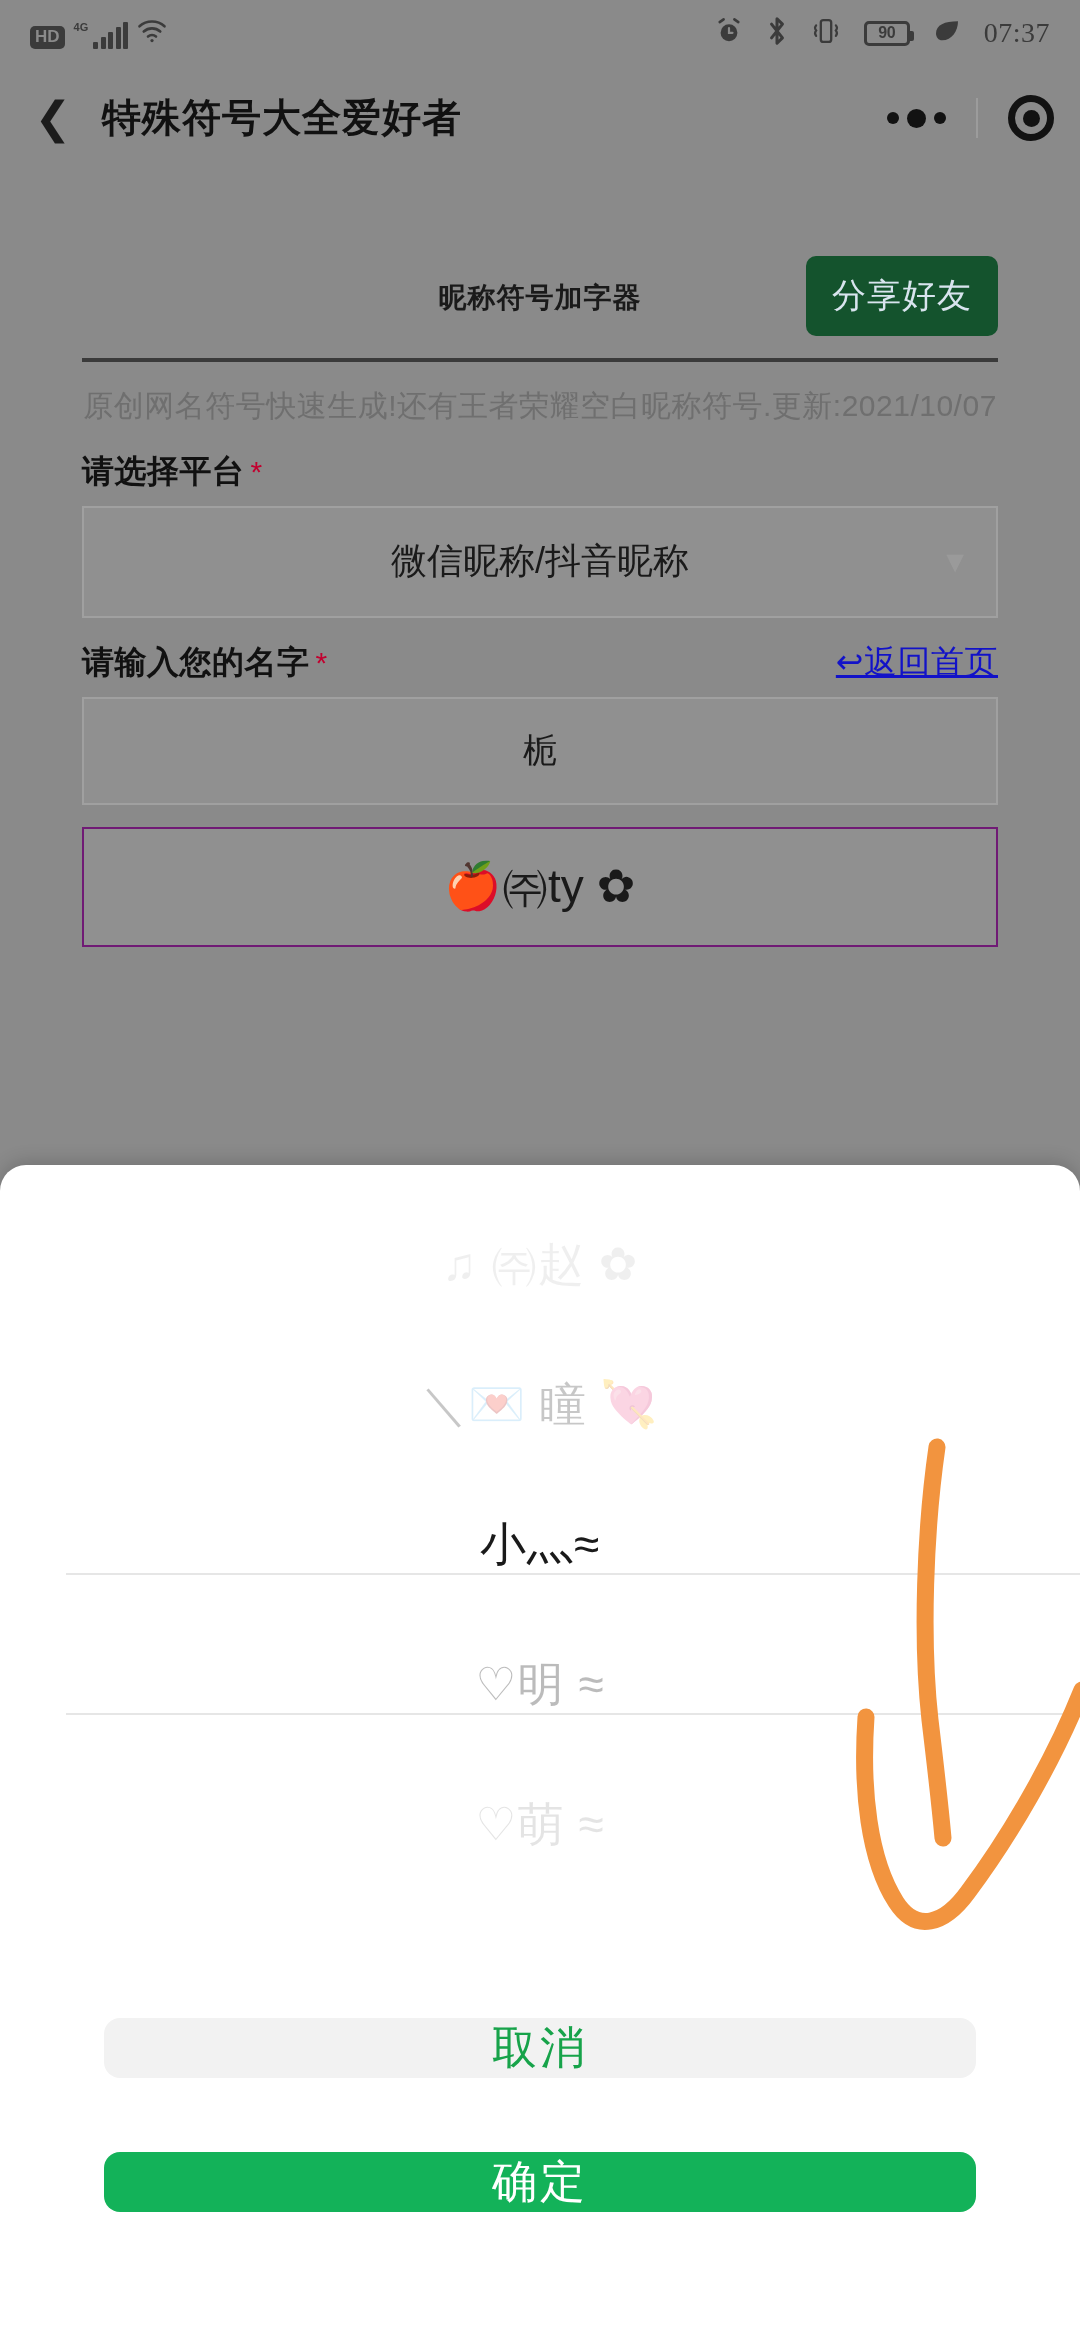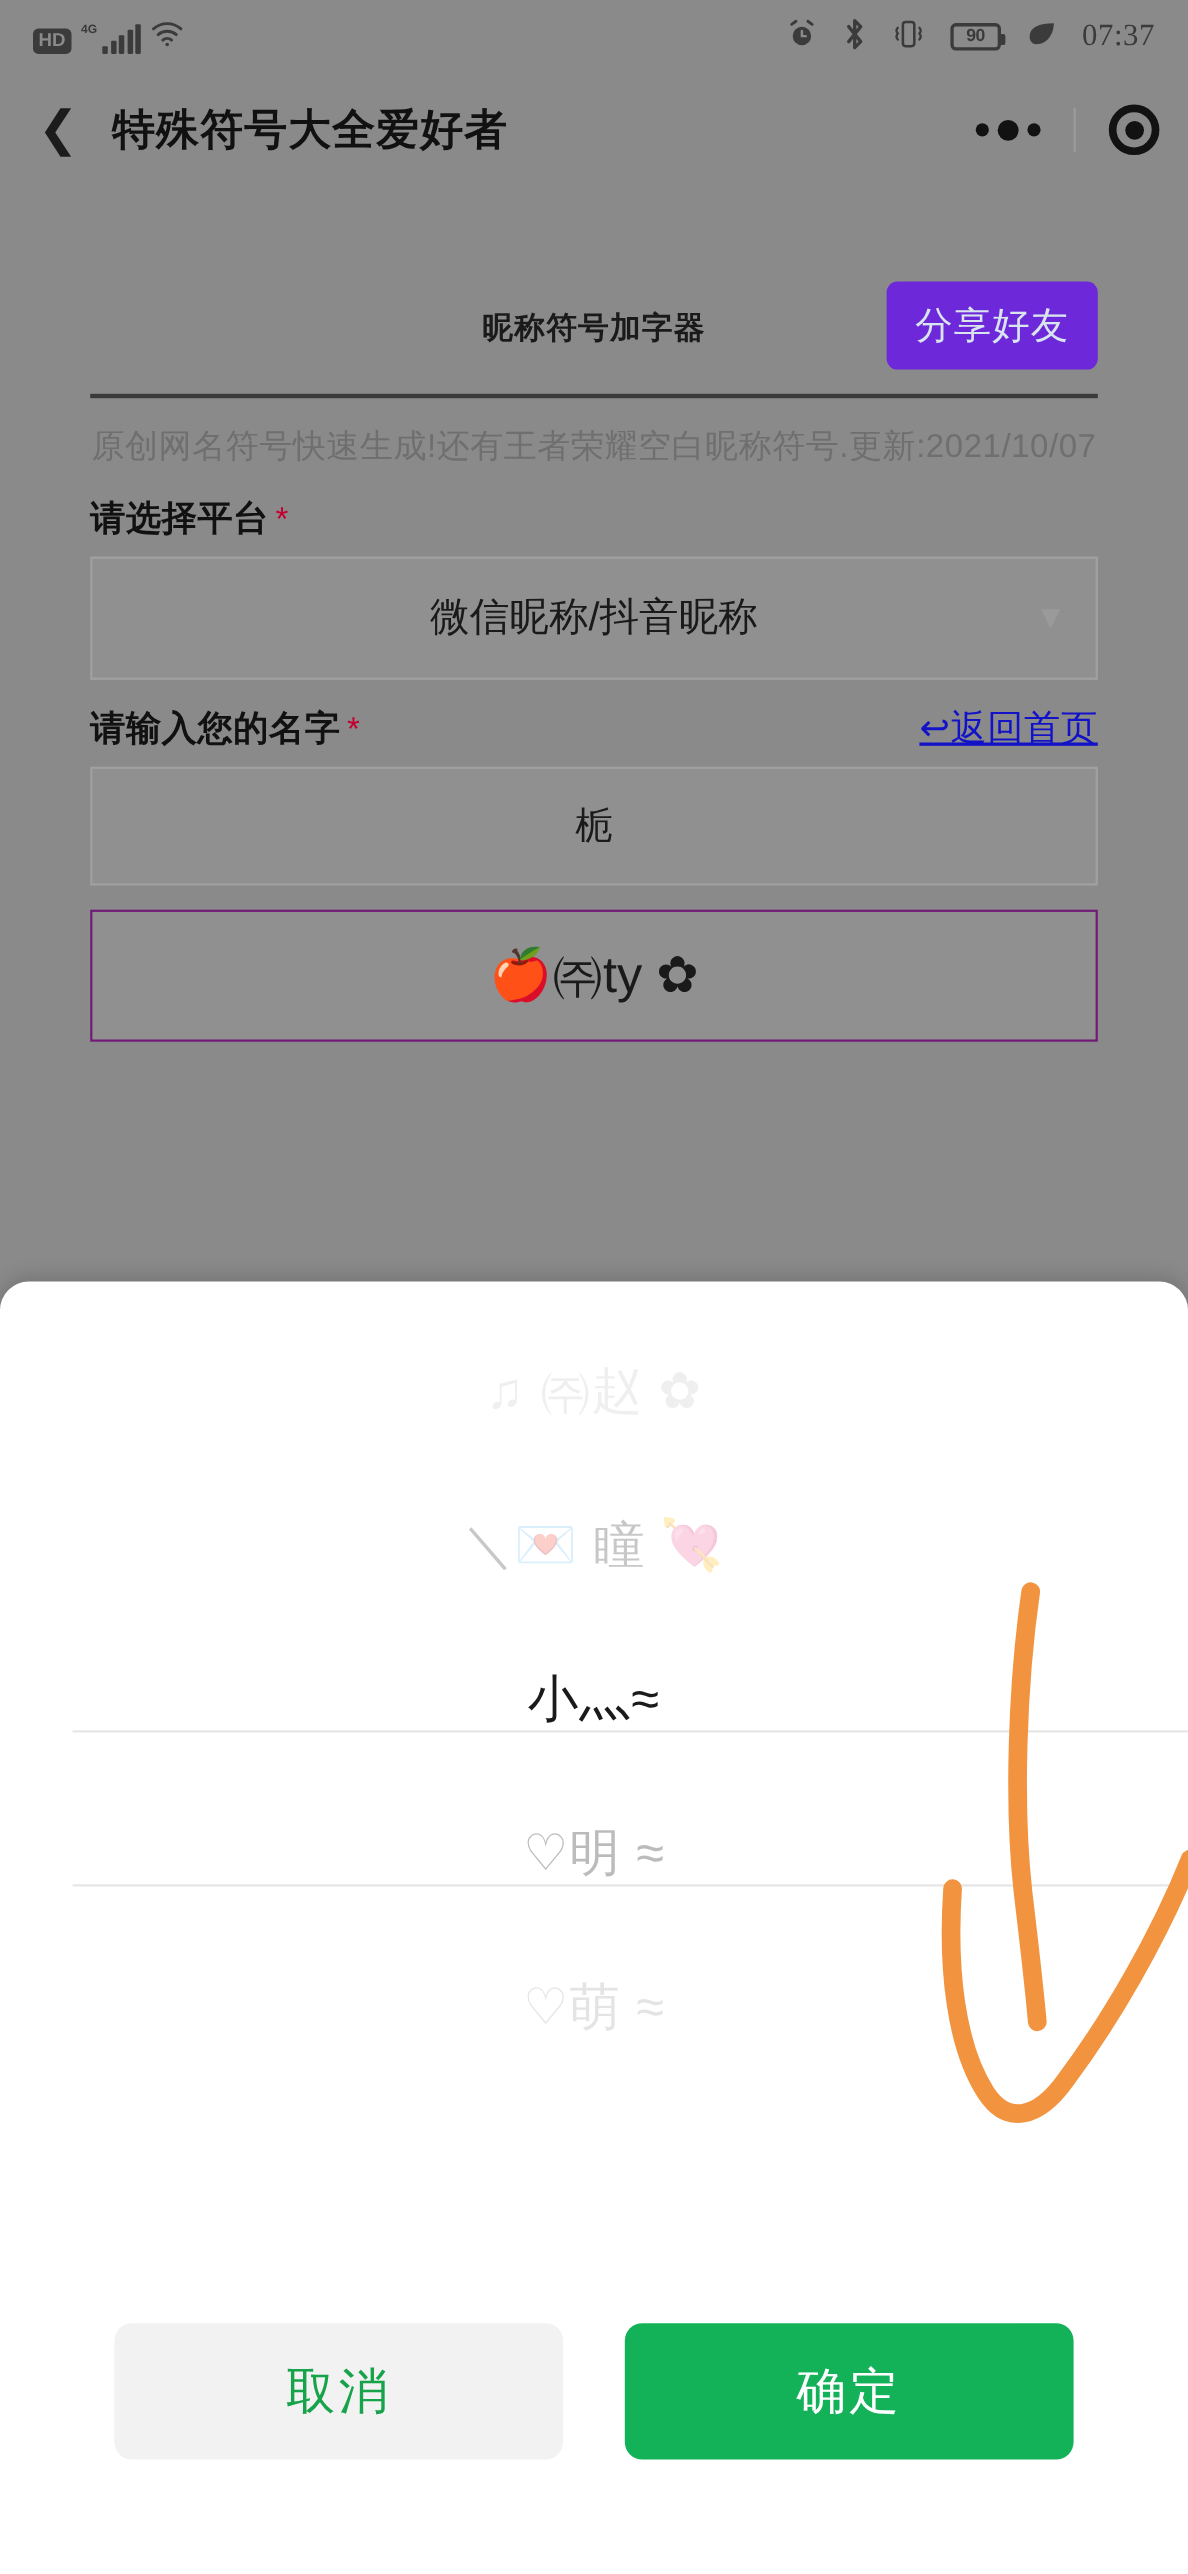--- a/index.html
+++ b/index.html
@@ -73,21 +73,21 @@
     border: 7px solid #121212; display:flex; align-items:center; justify-content:center;
   }
   .cap-target i { width:17px; height:17px; border-radius:50%; background:#121212; display:block; }
 
   
   .content { position: absolute; top: 250px; left:0; right:0; bottom:0; padding: 0 82px; }
   .row-title { display:flex; align-items:center; justify-content:center; position:relative; height: 96px;}
   .h-title { font-size: 28px; font-weight: 700; color:#1a1a1a; letter-spacing:1px;}
   .share-btn {
     position:absolute; right:0; top:6px;
-    background:#6d28d9; color:#d8e4ee; border-radius:10px;
+    background:#14532d; color:#d8e4ee; border-radius:10px;
     font-size:34px; padding: 17px 26px; letter-spacing:1px;
   }
   .rule { height:4px; background:#3a3a3a; margin-top: 12px; }
   .desc {
     font-size: 30px; color:#6f6f6f; line-height: 1.45; text-align:center;
     margin-top: 22px; letter-spacing:.5px;
   }
   .field { margin-top: 22px; }
   .field-head { display:flex; align-items:flex-end; justify-content:space-between; }
   .label { font-size: 32px; font-weight:700; color:#111; letter-spacing:.5px;}
@@ -131,22 +131,22 @@
   .pick-item.i3 { top: 450px; color: rgba(30,30,30,.30); }
   .pick-item.i4 { top: 590px; color: rgba(30,30,30,.12); }
 
   .pick-line {
     position:absolute; left: 66px; right: 0; height: 2px; background:#e6e6e6;
   }
   .pick-line.top { top: 408px; }
   .pick-line.bot { top: 548px; }
 
   .sheet-actions {
-    position:absolute; left:0; right:0; bottom: 104px;
-    display:flex; gap: 56px; padding: 0 104px;
+    position:absolute; left:0; right:0; bottom: 128px;
+    display:flex; gap: 74px; padding: 0 104px; flex-direction: column;
   }
   .btn {
     flex: 1; height: 124px; border-radius: 16px;
     display:flex; align-items:center; justify-content:center;
     font-size: 45px; letter-spacing: 3px;
   }
   .btn-cancel { background:#f2f2f2; color:#17a34a; }
   .btn-confirm { background:#13b259; color:#ffffff; }
 
   

